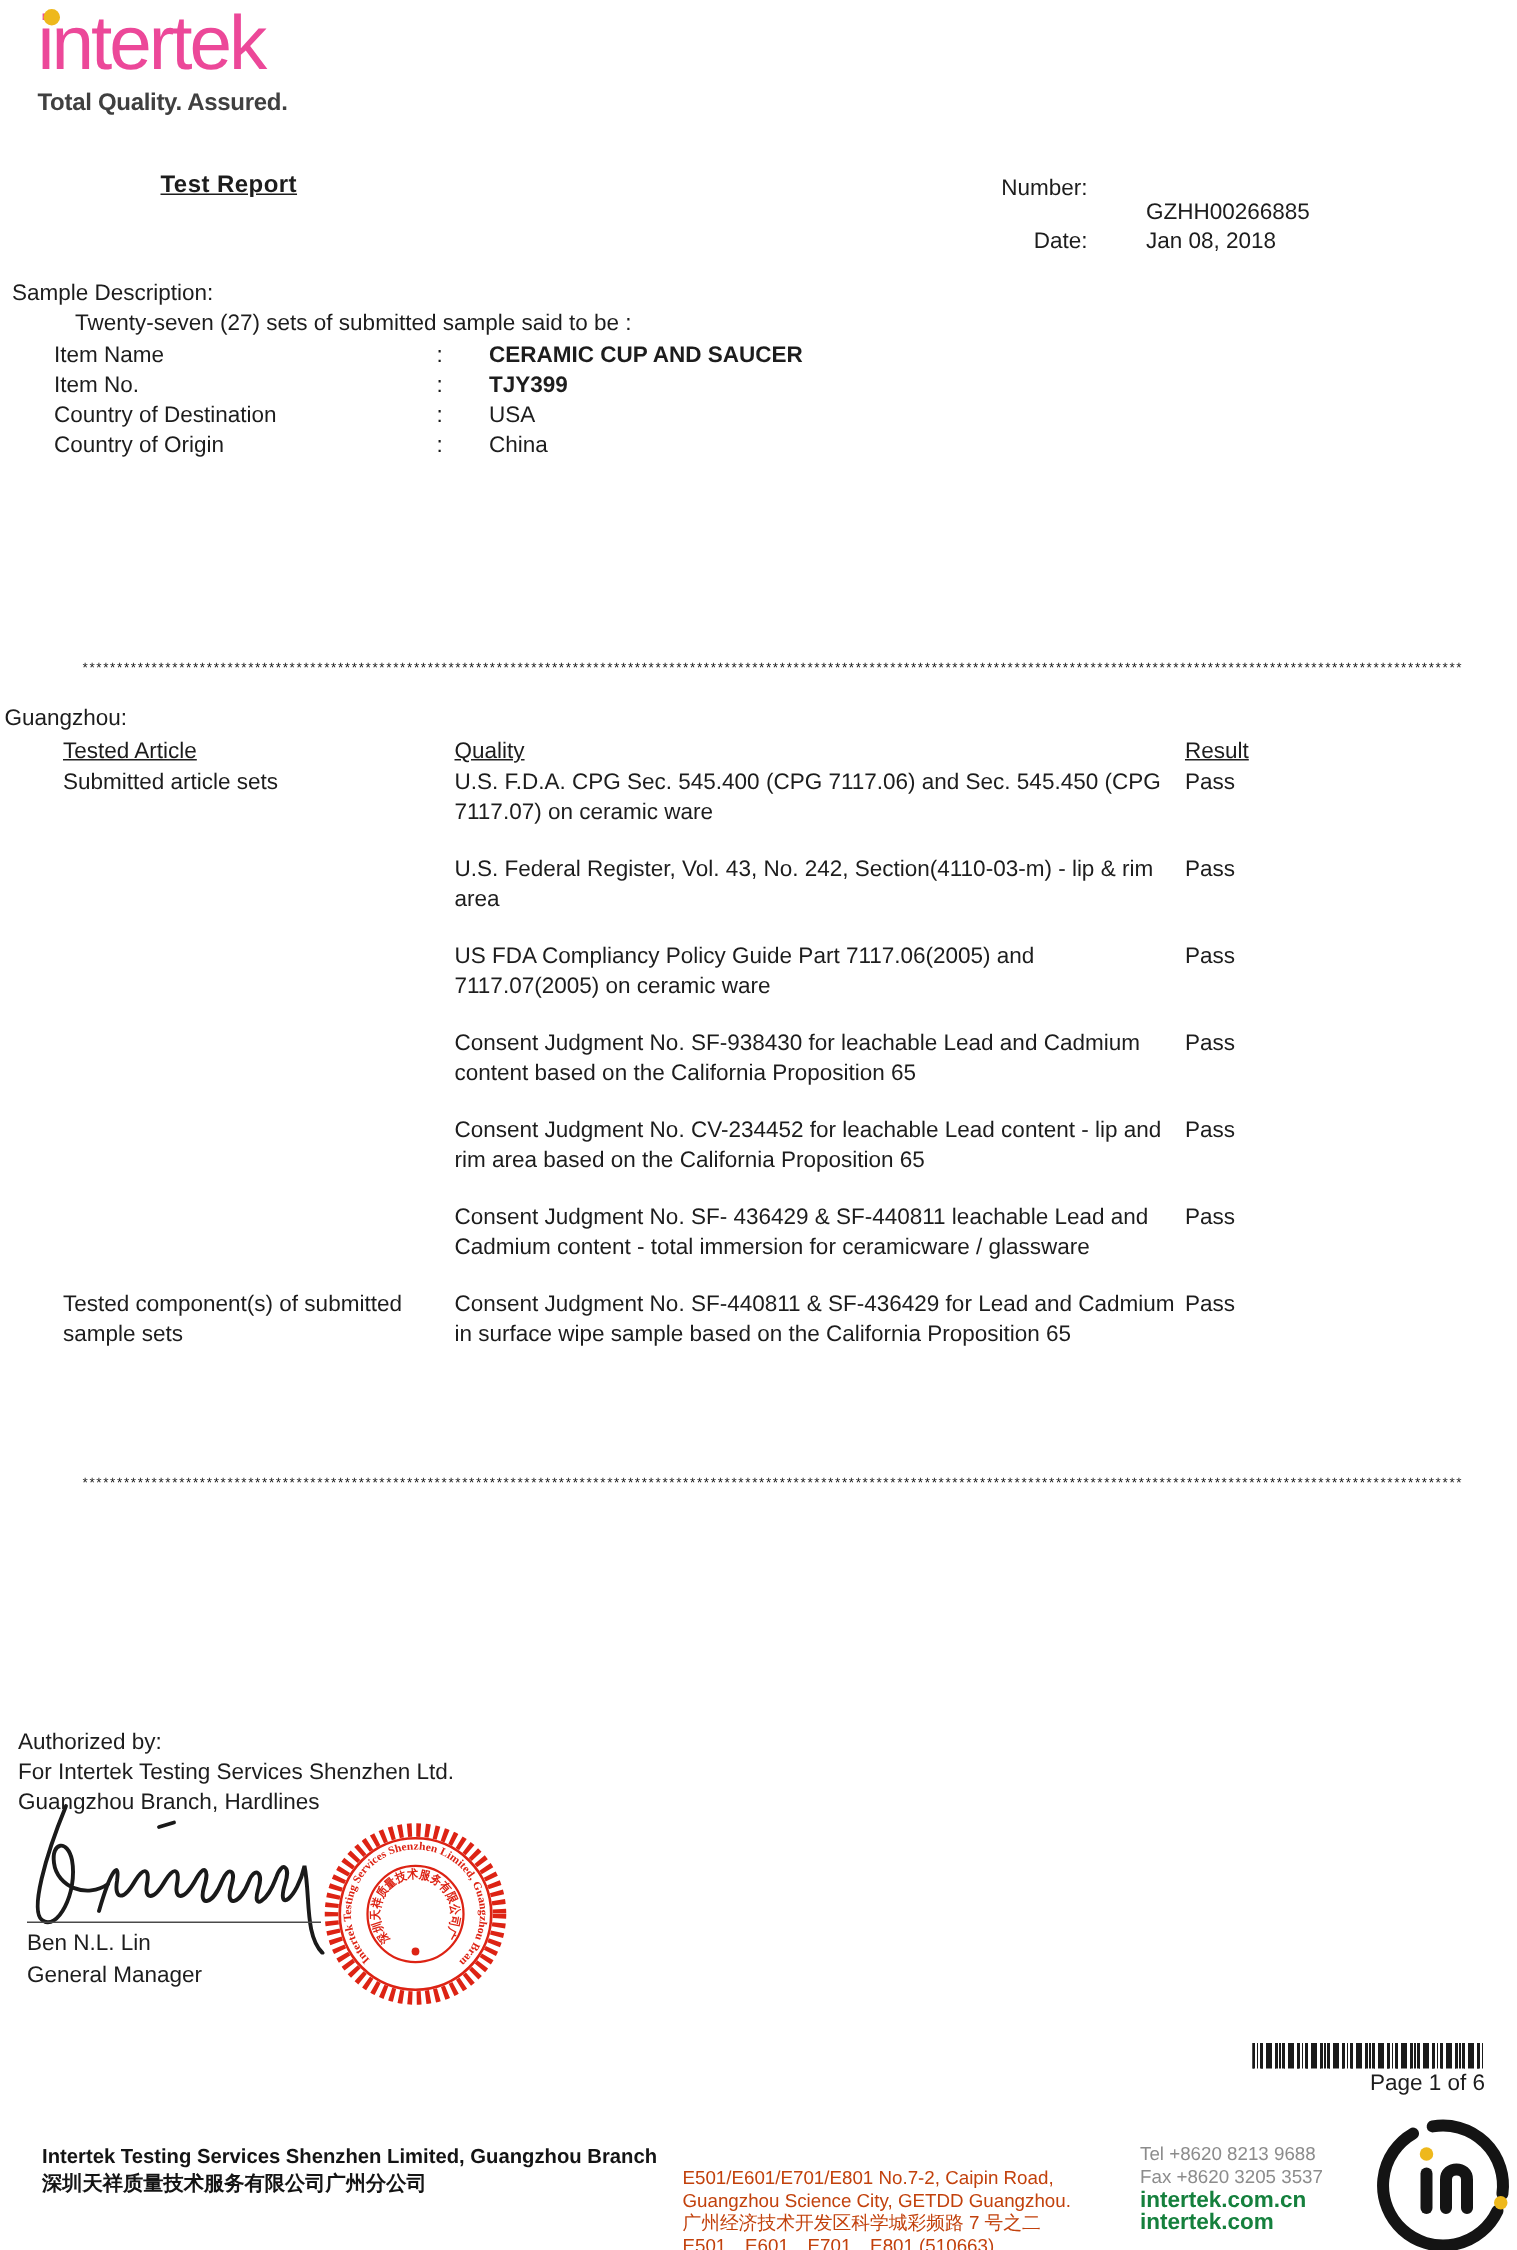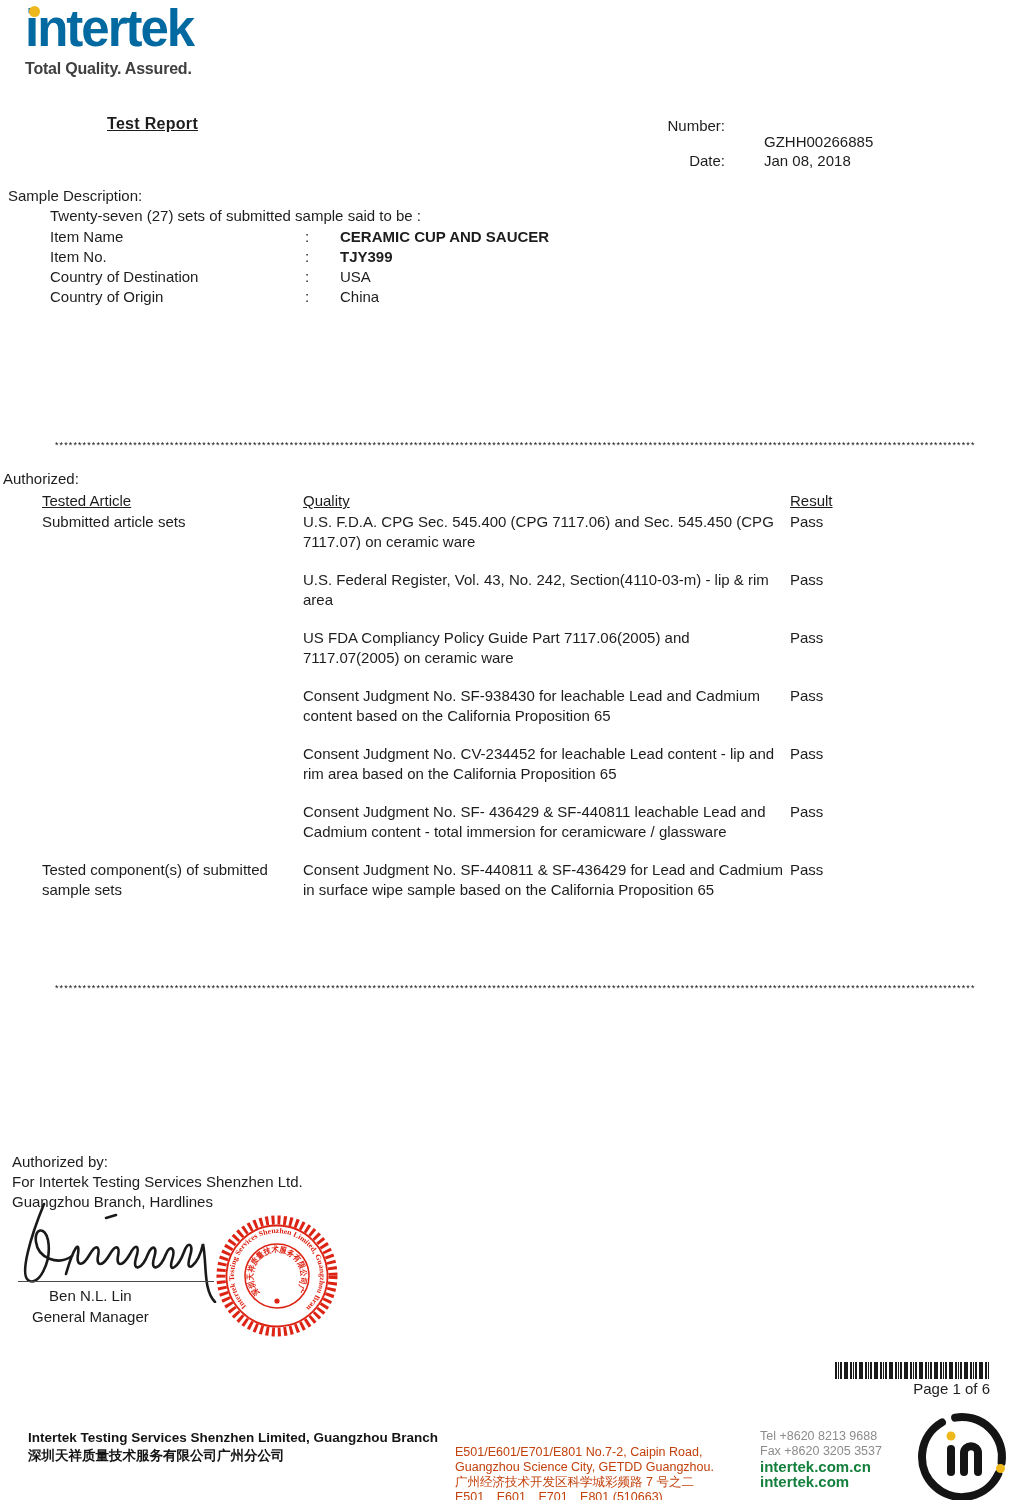--- a/index.html
+++ b/index.html
@@ -2,51 +2,51 @@
 <html><head>
 <meta charset="utf-8">
 <style>
   * { margin:0; padding:0; box-sizing:border-box; }
   html,body { background:#fff; }
   body { width:1011px; height:1500px; position:relative; font-family:"Liberation Sans", sans-serif; color:#1d1d1d; }
   .page { position:absolute; inset:0; background:#fff; overflow:hidden; }
 
   
   .logo-block { position:absolute; left:25px; top:0; }
-  .wordmark { font-size:51px; font-weight:bold; letter-spacing:-2px; color:#0369a1; line-height:58px; }
+  .wordmark { font-size:51px; font-weight:normal; letter-spacing:-2px; color:#ec4899; line-height:58px; }
   .i-dot { position:absolute; left:4px; top:6px; width:11px; height:11px; border-radius:50%; background:#eeb81c; }
   .tagline { font-size:16px; font-weight:bold; color:#404040; margin-top:2px; letter-spacing:-0.2px; }
 
   
   .title { position:absolute; left:107px; top:115px; font-size:16px; font-weight:bold; text-decoration:underline; letter-spacing:0.3px; }
   .hdr-label { position:absolute; width:125px; text-align:right; font-size:15px; }
   .hdr-value { position:absolute; left:764px; font-size:15px; }
 
   
   .sec-label { position:absolute; left:8px; font-size:15px; }
   .sample-intro { position:absolute; left:50px; top:207px; font-size:15px; }
-  .sample-fields { position:absolute; left:50px; top:227px; font-size:15px; }
+  .sample-fields { position:absolute; left:36px; top:227px; font-size:15px; }
   .f-row { display:grid; grid-template-columns:255px 35px auto; line-height:20px; }
   .bold { font-weight:bold; }
 
   
   .sep { position:absolute; left:55px; width:920px; height:12px; font-size:9px; letter-spacing:1.1px; white-space:nowrap; overflow:hidden; color:#111; }
 
   
   .concl-grid { display:grid; grid-template-columns:261px 487px 1fr; margin-left:42px; font-size:15px; line-height:20px; }
   .concl-head { position:absolute; left:0; right:0; top:491px; }
   .concl-head span { text-decoration:underline; }
   .concl-rows { position:absolute; left:0; right:0; top:512px; }
   .c-row { margin-bottom:18px; }
 
   
   .auth-block { position:absolute; left:12px; top:1152px; font-size:15px; line-height:20px; }
   .signature { position:absolute; left:14px; top:1198px; }
   .sig-line { position:absolute; left:18px; top:1281px; width:196px; border-top:1.6px solid #4a4a4a; }
-  .signer { position:absolute; left:32px; top:1285px; font-size:15px; line-height:21px;text-align:center; }
+  .signer { position:absolute; left:18px; top:1285px; font-size:15px; line-height:21px; }
 
   .stamp { position:absolute; left:200px; top:1208px; }
 
   
   .barcode { position:absolute; left:835px; top:1362px; width:155px; height:17px;
     background-image:
       repeating-linear-gradient(90deg, #1a1a1a 0px, #1a1a1a 2px, rgba(0,0,0,0) 2px, rgba(0,0,0,0) 5px),
       repeating-linear-gradient(90deg, #1a1a1a 0px, #1a1a1a 1px, rgba(0,0,0,0) 1px, rgba(0,0,0,0) 3px);
   }
   .page-label { position:absolute; left:835px; top:1380px; width:155px; text-align:right; font-size:15px; }
@@ -96,21 +96,21 @@
     </div>
     <div class="f-row">
       <span>Country of Origin</span>
       <span>:</span>
       <span>China</span>
     </div>
   </div>
 
   <div class="sep" style="top:440px;">*******************************************************************************************************************************************************************************************************************************</div>
 
-  <div class="sec-label" style="left:3px; top:470px;">Authorized:</div>
+  <div class="sec-label" style="left:3px; top:470px;">Guangzhou:</div>
 
   <div class="concl-head concl-grid">
     <span>Tested Article</span>
     <span>Quality</span>
     <span>Result</span>
   </div>
 
   <div class="concl-rows">
     <div class="c-row concl-grid">
       <span>Submitted article sets</span>

